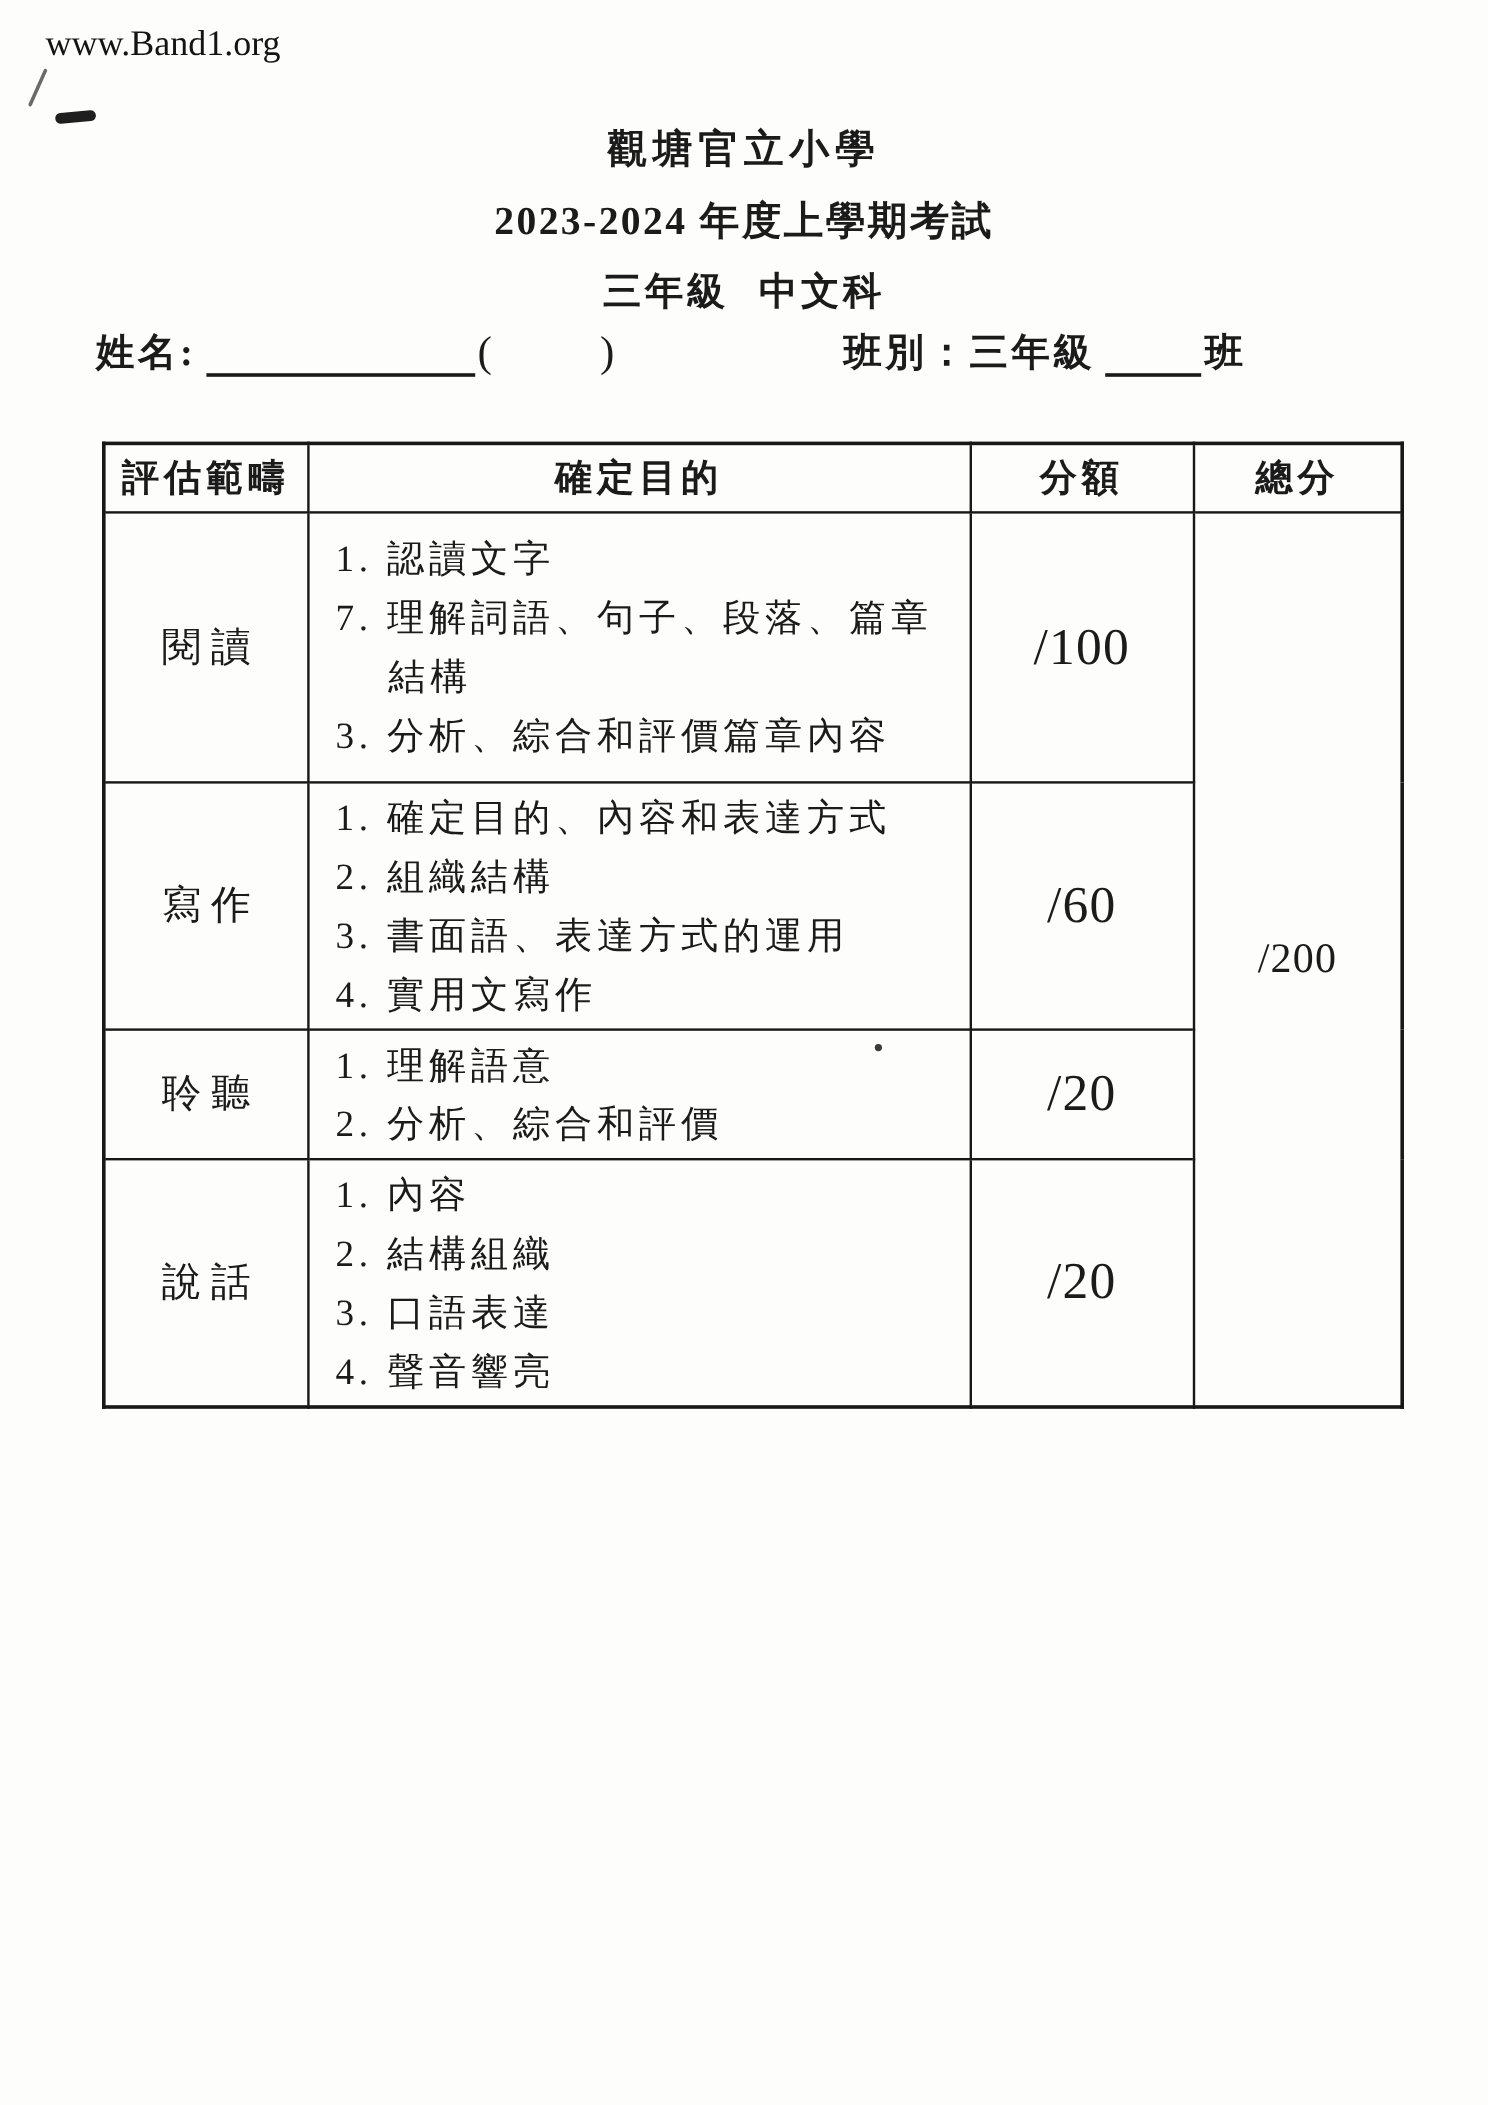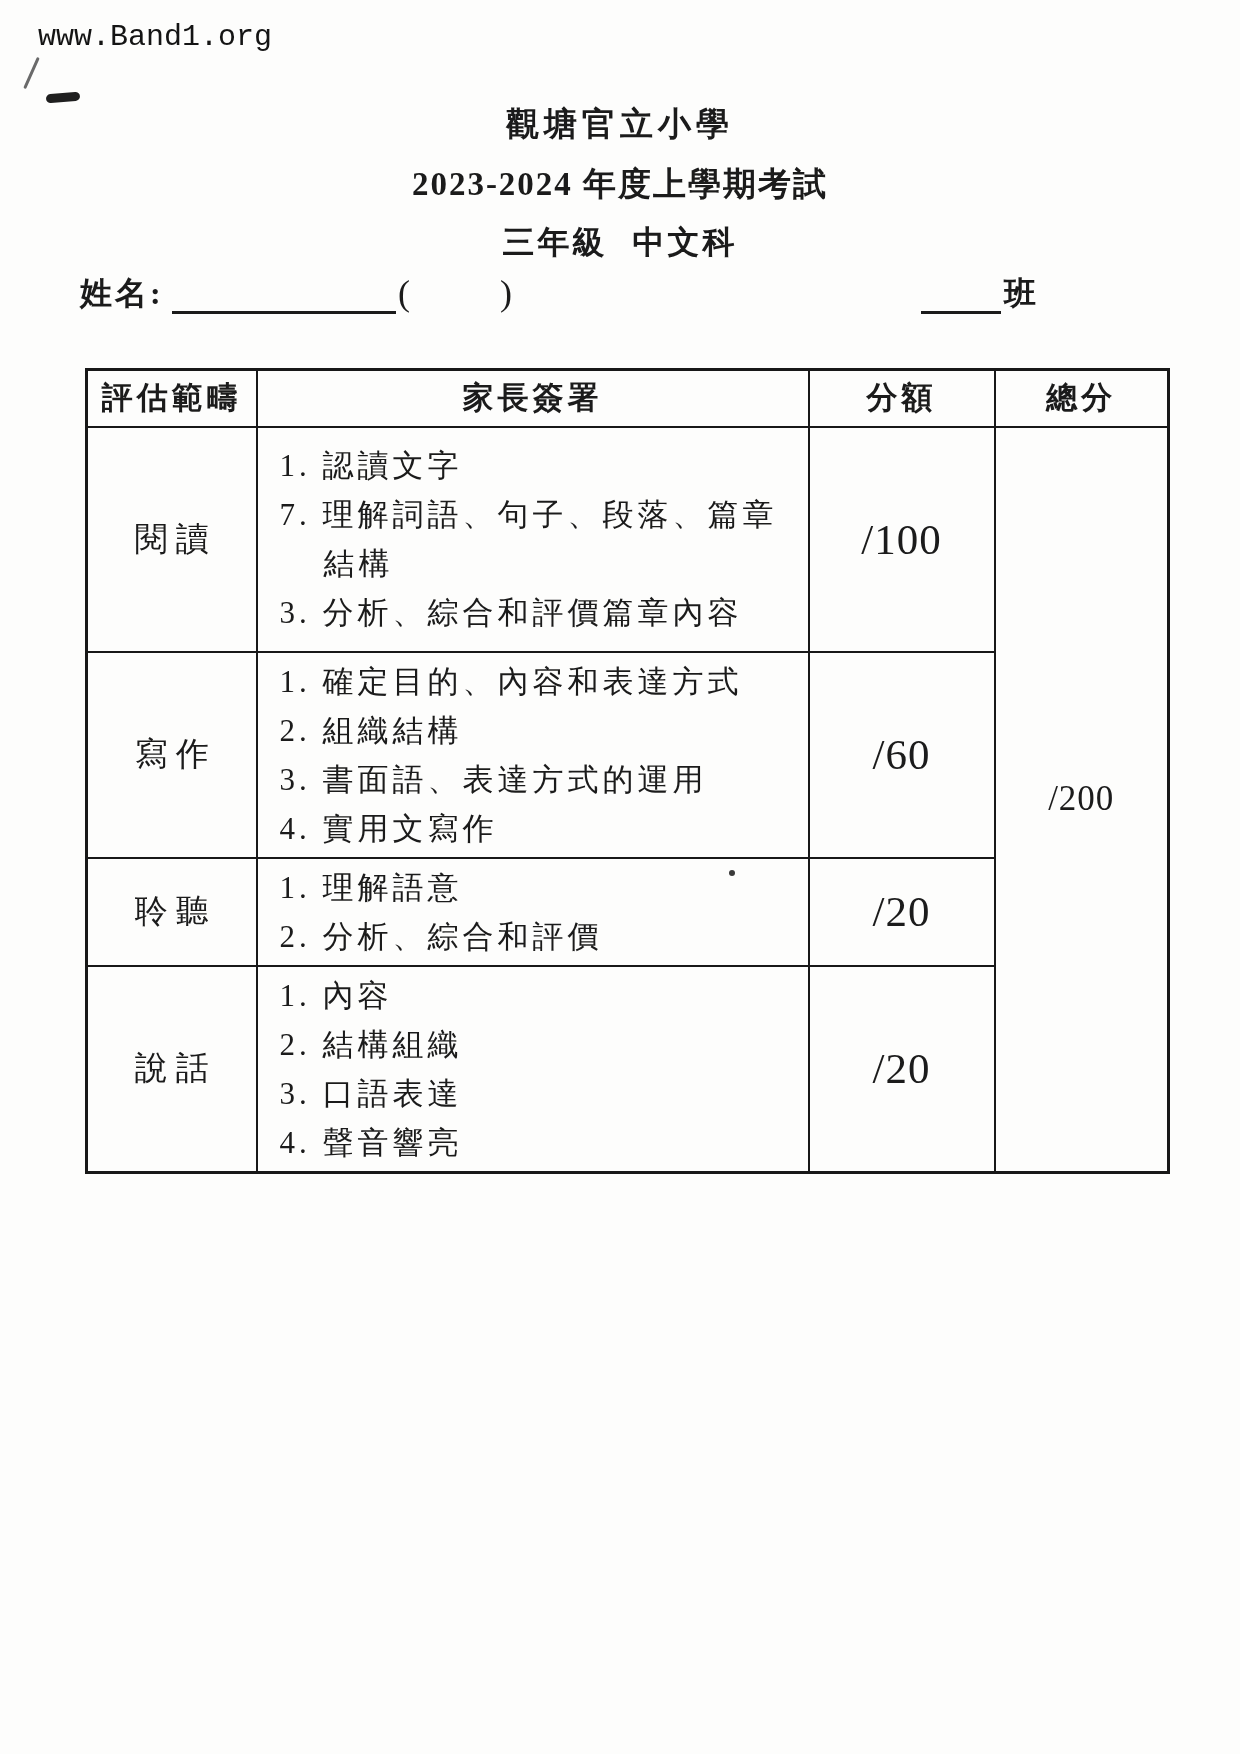--- a/index.html
+++ b/index.html
@@ -10,21 +10,21 @@
     height: 1754px;
     background: #fdfdfc;
     font-family: "Liberation Serif", "DejaVu Serif", serif;
     color: #1b1b1b;
     overflow: hidden;
   }
   
   .watermark {
     position: absolute;
     left: 38px; top: 20px;
-    font-family: Liberation Mono, monospace;
+    font-family: Liberation Serif, serif;
     font-size: 30px;
     color: #141414;
   }
   
   .pen-slash {
     position: absolute;
     left: 30px; top: 56px;
     width: 3px; height: 34px;
     background: #6a6a6a;
     border-radius: 2px;
@@ -178,34 +178,35 @@
   <div class="speck"></div>
 
   <h1 class="school-name">觀塘官立小學</h1>
   <h2 class="exam-title">2023-2024 年度上學期考試</h2>
   <h3 class="grade-subject">三年級 中文科</h3>
 
   <span class="field-text name-label">姓名:</span>
   <span class="blank-line name-line"></span>
   <span class="field-text paren-open">(</span>
   <span class="field-text paren-close">)</span>
+  <span class="field-text class-label">班別：三年級</span>
   <span class="blank-line class-line"></span>
   <span class="field-text class-suffix">班</span>
 
   <table class="assessment-table">
     <colgroup>
       <col style="width:170px">
       <col style="width:552px">
       <col style="width:186px">
       <col style="width:174px">
     </colgroup>
     <thead>
       <tr id="thead-row">
           <th>評估範疇</th>
-          <th>家長簽署</th>
+          <th>確定目的</th>
           <th>分額</th>
           <th>總分</th>
         </tr>
     </thead>
     <tbody id="table-body">
         <tr class="r0">
           <td class="domain-cell">閱讀</td>
           <td class="points-cell">
             <div class="point">1. 認讀文字</div>
             <div class="point">7. 理解詞語、句子、段落、篇章結構</div>

